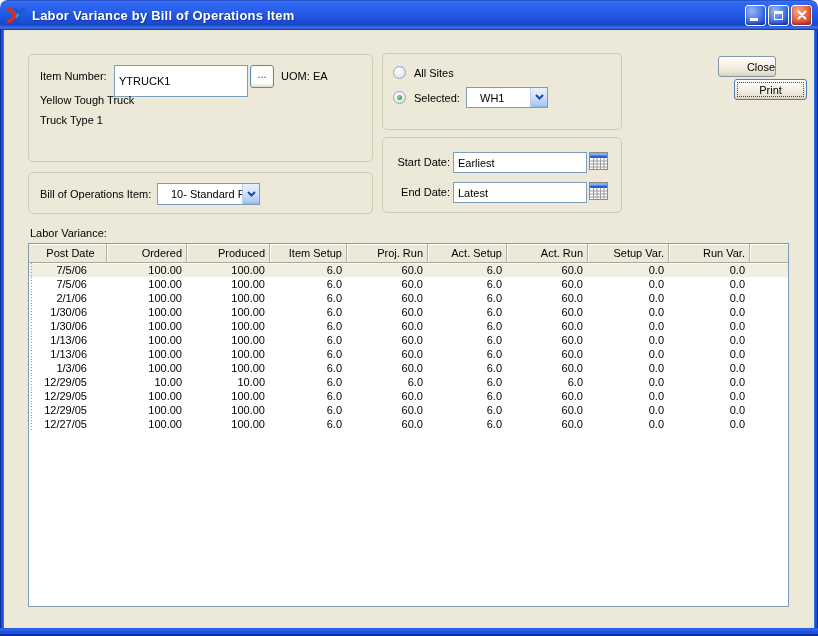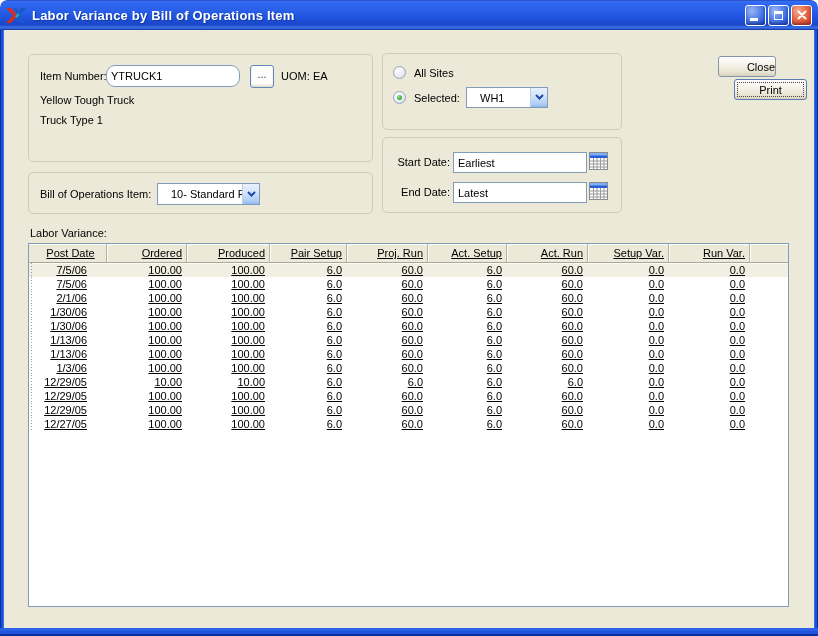--- a/index.html
+++ b/index.html
@@ -74,21 +74,21 @@
     position:absolute; border:1px solid #8494ab; border-radius:3px; font-size:11px;
     font-family:"Liberation Sans", sans-serif; color:#000; text-align:center;
     background:linear-gradient(180deg,#ffffff 0%,#f4f1e6 45%,#e9e5d4 78%,#d8d2bc 100%);
     box-shadow:inset 0 1px 0 #fff;
   }
   .xpbtn.focused { outline:1px dotted #4a4a4a; outline-offset:-4px; border-color:#5a7bb0;margin-left:16px; }
 
   
   .grid {
     position:absolute; left:28px; top:243px; width:761px; height:364px;
-    background:#fff; border:1px solid #7F9DB9; overflow:hidden;text-decoration:underline;
+    background:#fff; border:1px solid #7F9DB9; overflow:hidden;
   }
   .grid-header {
     display:grid; grid-template-columns:6px 72px 80px 83px 77px 81px 79px 81px 81px 81px 1fr;
     height:19px; background:#ECE9D8; border-bottom:1px solid #ACA899;
     box-shadow:inset 0 1px 0 #FFFFFF;
   }
   .hcell { font-size:11px; line-height:18px; color:#000; border-right:1px solid #B6B2A0;
     box-shadow:1px 0 0 rgba(255,255,255,.85); white-space:nowrap; overflow:hidden; }
   .hcell.c-date { text-align:center; }
   .hcell.c-num { text-align:right; padding-right:4px; }
@@ -130,21 +130,21 @@
       <div class="winbtn close">
         <svg width="12" height="12" viewBox="0 0 12 12">
           <path d="M2.5 2.5 L9.5 9.5 M9.5 2.5 L2.5 9.5" stroke="#fff" stroke-width="2.1" stroke-linecap="round"></path>
         </svg>
       </div>
     </div>
   </div>
 
   <div class="groupbox" style="left:28px;top:54px;width:345px;height:108px;"></div>
   <span class="label" style="left:40px;top:70px;">Item Number:</span>
-  <input class="textbox" style="left: 106px; top: 65px; width: 134px; height: 22px; border-radius: 9px;" value="YTRUCK1">
+  <input class="textbox" style="left: 114px; top: 65px; width: 134px; height: 32px;" value="YTRUCK1">
   <div class="browse-btn" style="left:250px;top:65px;width:24px;height:23px;">...</div>
   <span class="label" style="left:281px;top:70px;">UOM:</span>
   <span class="label" style="left:313px;top:70px;">EA</span>
   <span class="label" style="left:40px;top:94px;">Yellow Tough Truck</span>
   <span class="label" style="left:40px;top:114px;">Truck Type 1</span>
 
   <div class="groupbox" style="left:28px;top:172px;width:345px;height:42px;"></div>
   <span class="label" style="left:40px;top:188px;">Bill of Operations Item:</span>
   <div class="combo" style="left:157px;top:183px;width:103px;height:22px;">
     <span class="combo-text">10- Standard Pair</span>
@@ -208,21 +208,21 @@
   <button class="xpbtn" style="left:718px;top:56px;width:58px;height:21px;text-align:right;">Close</button>
   <button class="xpbtn focused" style="left:718px;top:79px;width:73px;height:21px;">Print</button>
 
   <span class="label" style="left:30px;top:227px;">Labor Variance:</span>
   <div class="grid">
     <div class="grid-header">
         <div class="hcell c-strip"></div>
         <div class="hcell c-date">Post Date</div>
         <div class="hcell c-num">Ordered</div>
         <div class="hcell c-num">Produced</div>
-        <div class="hcell c-num">Pair Setup</div>
+        <div class="hcell c-num">Item Setup</div>
         <div class="hcell c-num">Proj. Run</div>
         <div class="hcell c-num">Act. Setup</div>
         <div class="hcell c-num">Act. Run</div>
         <div class="hcell c-num">Setup Var.</div>
         <div class="hcell c-num">Run Var.</div>
         <div class="hcell c-fill"></div>
       </div>
     <div>
         <div class="grid-row selected">
           <div class="dcell c-strip"></div>

